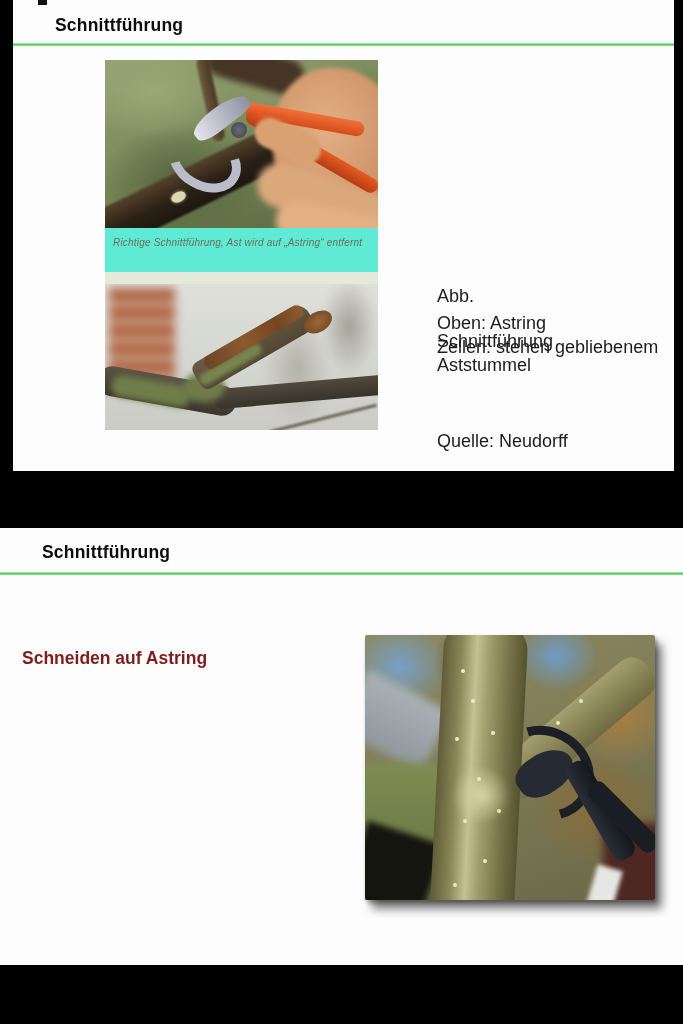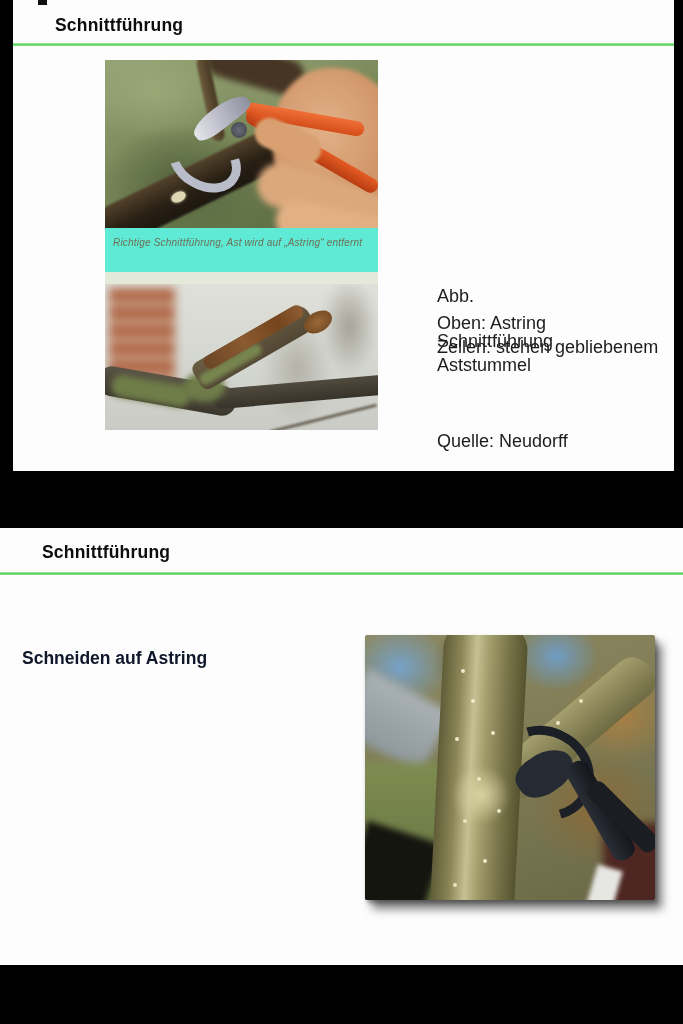--- a/index.html
+++ b/index.html
@@ -88,21 +88,21 @@
   .p2-mossbase{left:78px;top:88px;width:42px;height:30px;border-radius:50%;background:#6f7c49;filter:blur(3px);}
 
   
   .ann{position:absolute;left:424px;width:225px;font-size:18px;line-height:18px;color:#1c1c1c;}
   .ann-abb{top:287px;}
   .ann-oben{top:314px;}
   .ann-unten{top:338px;white-space:pre-line;}
   .ann-quelle{top:398px;margin-top:34px;}
 
   
-  .heading{position:absolute;left:22px;top:120px;font-size:17.5px;font-weight:bold;color:#0f172a;text-align:center;}
+  .heading{position:absolute;left:22px;top:120px;font-size:17.5px;font-weight:bold;color:#7f1d1d;text-align:center;}
   .para{position:absolute;left:22px;top:174px;width:340px;font-size:19px;line-height:28.5px;
       color:#121212;white-space:pre-line;}
   .photo3{position:absolute;left:365px;top:107px;width:290px;height:265px;overflow:hidden;
       border-radius:2px;box-shadow:7px 9px 10px rgba(0,0,0,.5),2px 3px 4px rgba(0,0,0,.35);
       background:
       radial-gradient(70px 60px at 12% 12%,#76a1c8,rgba(118,161,200,0) 70%),
       radial-gradient(60px 50px at 66% 8%,#6f9cc4,rgba(111,156,196,0) 70%),
       radial-gradient(80px 70px at 88% 30%,#a87f42,rgba(168,127,66,0) 70%),
       radial-gradient(90px 80px at 80% 65%,#8a6a38,rgba(138,106,56,0) 72%),
       radial-gradient(70px 60px at 40% 10%,#57482a,rgba(87,72,42,0) 70%),

